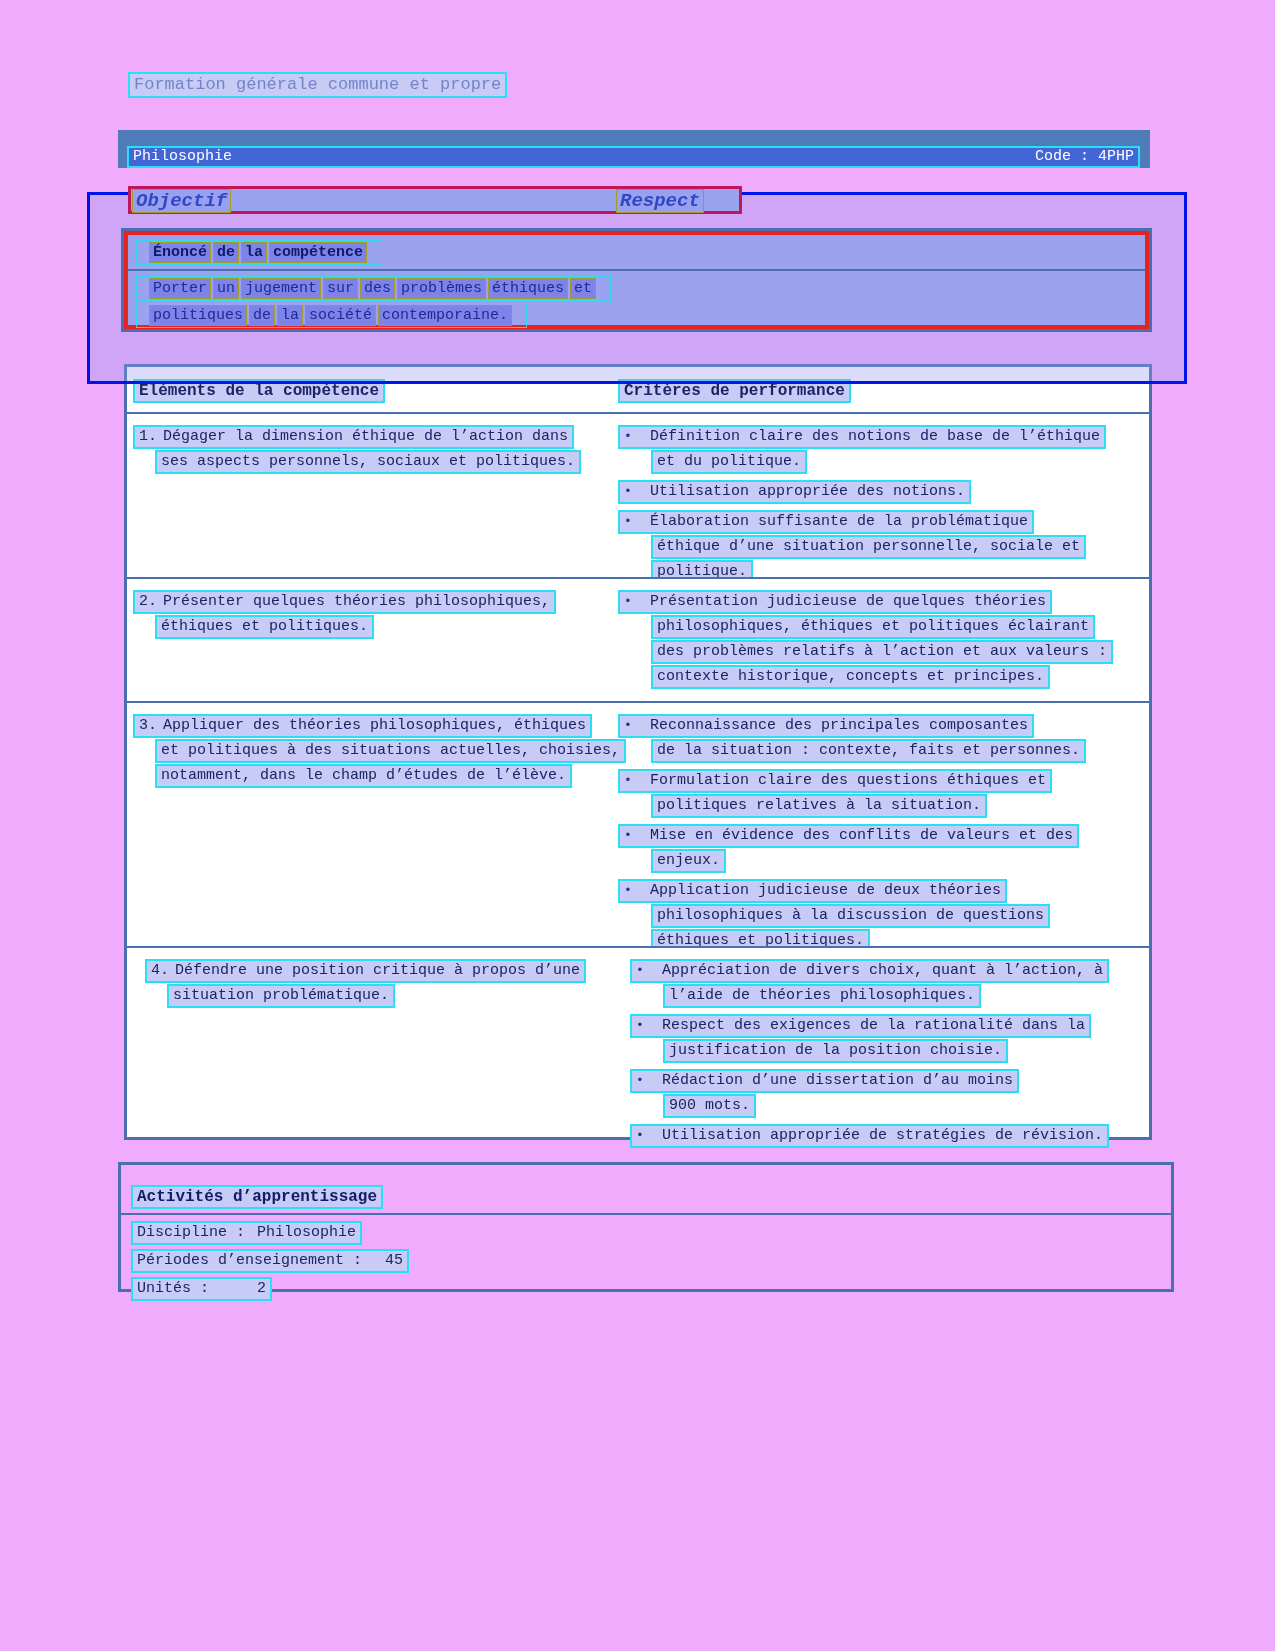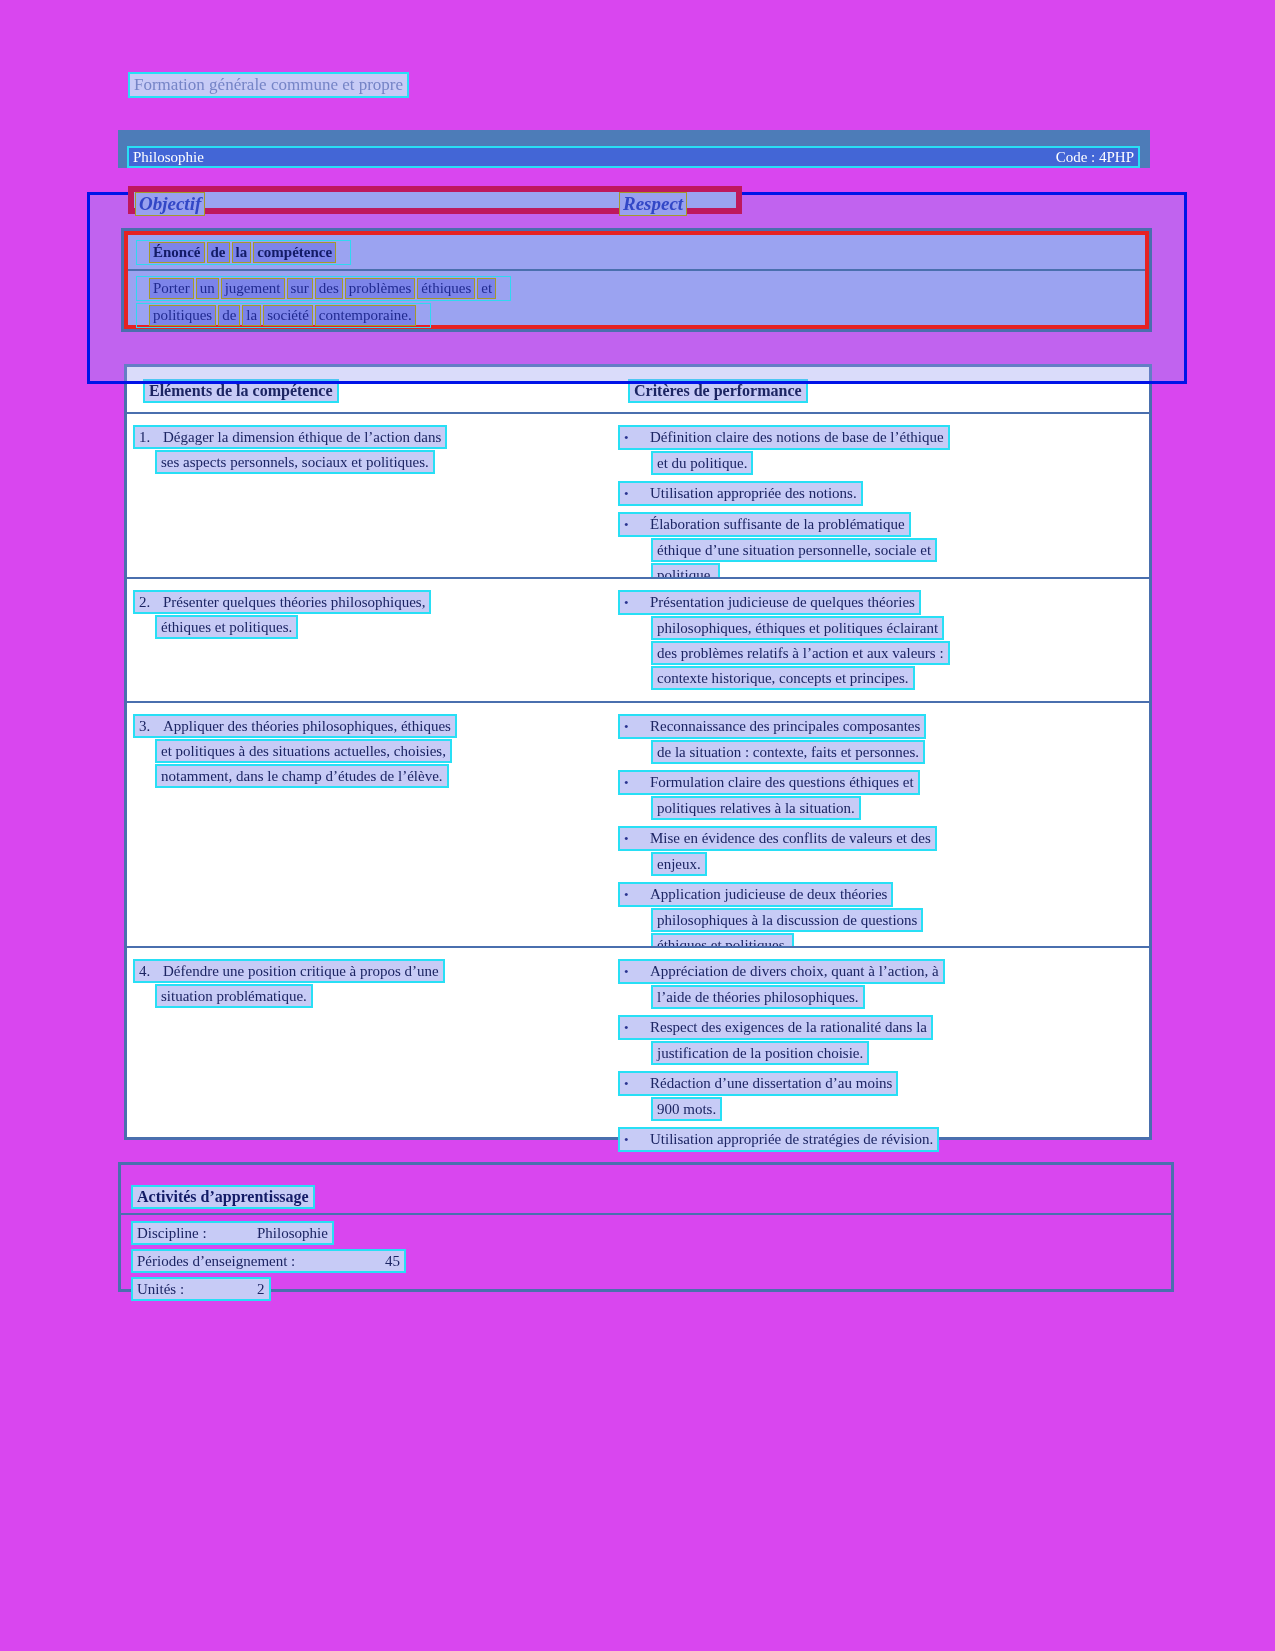--- a/index.html
+++ b/index.html
@@ -1,17 +1,17 @@
 <!DOCTYPE html>
 <html><head>
 <meta charset="utf-8">
 <style>
   html,body{margin:0;padding:0;background:#ffffff;}
-  #page{position:relative;width:1275px;height:1651px;background:#d946ef;
-        font-family:Liberation Serif, serif;overflow:hidden;}
+  #page{position:relative;width:1275px;height:1651px;background:#f0abfc;
+        font-family:Liberation Mono, monospace;overflow:hidden;}
 
   
   .linebar{display:table;background:#c7cbf6;border:2px solid #28dff5;
            padding:0 4px;line-height:20px;font-size:15px;color:#1c2563;
            margin-bottom:1px;white-space:nowrap;}
   .indent1{margin-left:22px;}
   .indent2{margin-left:33px;}
   .num{display:inline-block;width:24px;}
   .bullet{display:inline-block;width:26px;color:#2a3390;font-size:13px;}
   .bullet-group{margin-bottom:6px;}
@@ -37,21 +37,21 @@
                 padding:0 4px;box-sizing:border-box;}
   #headerbar-hl span{color:#ffffff;font-size:15px;line-height:18px;}
 
   
   #overlay{position:absolute;left:87px;top:192px;width:1100px;height:192px;
            background:rgba(150,156,240,0.35);border:3px solid #0013e8;
            box-sizing:border-box;z-index:5;pointer-events:none;}
 
   
   #obj-std{position:absolute;left:128px;top:186px;width:614px;height:28px;
-           background:#9aa3f0;border:6px solid #be185d;box-sizing:border-box;
+           background:#9aa3f0;border:3px solid #be185d;box-sizing:border-box;
            z-index:6;}
   #obj-std .wordbox{position:absolute;top:0;background:#98a1ef;
            font-size:19px;font-weight:bold;font-style:italic;color:#3247c6;
            line-height:22px;}
   #objectif-label{left:1px;}
   #standard-label{left:485px;}
 
   
   #enonce-outer{position:absolute;left:121px;top:228px;width:1031px;height:104px;
                 border:3px solid #4a6fae;box-sizing:border-box;z-index:6;}
@@ -59,21 +59,21 @@
               background:#9ba3f1;box-sizing:border-box;padding:5px 8px;}
   #enonce-red .enonce-title .wordbox{font-weight:bold;color:#131b66;}
   #enonce-divider{height:0;border-top:2px solid #4a6fae;margin:4px -8px 5px -8px;}
 
   
   #ctable{position:absolute;left:124px;top:364px;width:1028px;height:776px;
           border:3px solid #4a6fae;box-sizing:border-box;z-index:1;
           background:#ffffff;}
   #ctable-header{height:47px;box-sizing:border-box;border-bottom:2px solid #4a6fae;
                  padding-top:12px;position:relative;}
-  #ctable-header .linebar{font-weight:bold;font-size:16px;margin-left:10px;}
+  #ctable-header .linebar{font-weight:bold;font-size:16px;}
   #col1-hdr{position:absolute;left:6px;top:12px;}
   #col2-hdr{position:absolute;left:491px;top:12px;}
   .trow{display:grid;grid-template-columns:485px 1fr;box-sizing:border-box;
         border-bottom:2px solid #4a6fae;padding-top:11px;overflow:hidden;}
   .trow:last-child{border-bottom:none;}
   .cell-left{padding-left:6px;}
   .cell-right{padding-left:6px;}
 
   
   #activities{position:absolute;left:118px;top:1162px;width:1056px;height:130px;
@@ -197,21 +197,21 @@
               <div class="linebar"><span class="bullet">•</span>Mise en évidence des conflits de valeurs et des</div>
               <div class="linebar indent2">enjeux.</div>
             </div>
             <div class="bullet-group">
               <div class="linebar"><span class="bullet">•</span>Application judicieuse de deux théories</div>
               <div class="linebar indent2">philosophiques à la discussion de questions</div>
               <div class="linebar indent2">éthiques et politiques.</div>
             </div>
           </div>
         </div>
-        <div class="trow" style="height: 230px;">
+        <div class="trow" style="height: 230px; padding-left: 12px;">
           <div class="cell-left">
             <div class="linebar"><span class="num">4.</span>Défendre une position critique à propos d’une</div>
             <div class="linebar indent1">situation problématique.</div>
           </div>
           <div class="cell-right">
             <div class="bullet-group">
               <div class="linebar"><span class="bullet">•</span>Appréciation de divers choix, quant à l’action, à</div>
               <div class="linebar indent2">l’aide de théories philosophiques.</div>
             </div>
             <div class="bullet-group">

